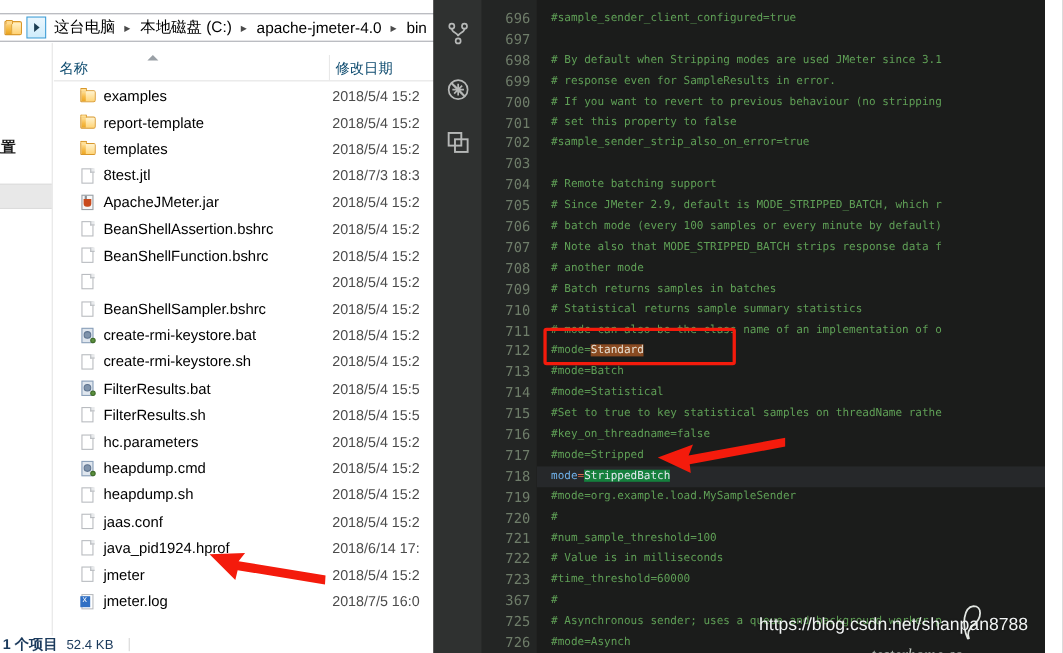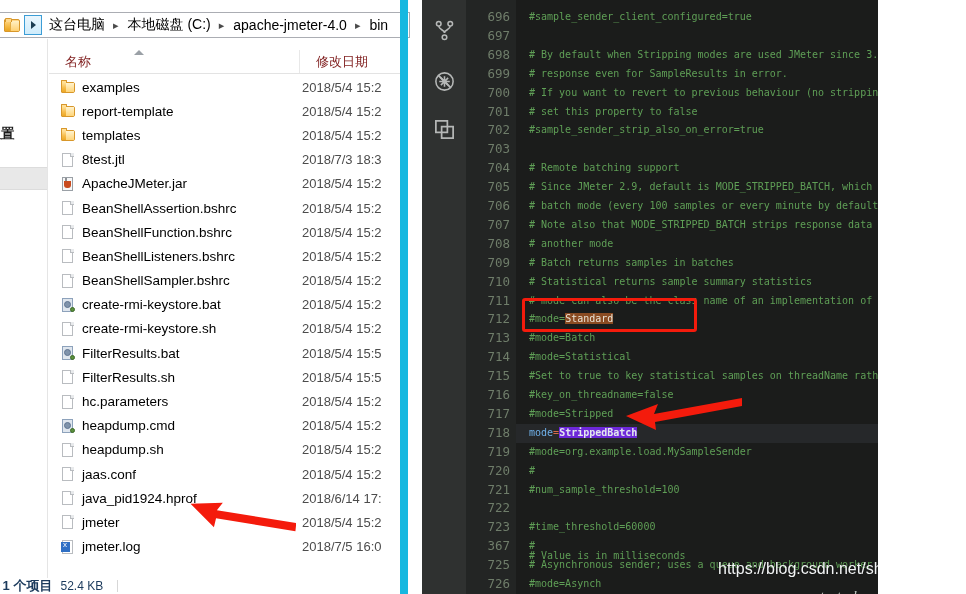--- a/index.html
+++ b/index.html
@@ -89,22 +89,22 @@
 
   
   #colheader {
     position: absolute; left: 49px; top: 50px;
     width: 358px; height: 24px;
     background: #ffffff;
     border-bottom: 1px solid #e3e3e3;
     display: flex; align-items: center;
   }
   #colheader .col {
-    font-size: 13px; color: #7f1d1d;
-    padding-left: 16px; position: relative; height: 100%;
+    font-size: 13px; color: #0c4a6e;
+    padding-left: 5px; position: relative; height: 100%;
     display: flex; align-items: center;
   }
   #col-name { width: 250px; }
   #col-date { width: 108px; border-left: 1px solid #e8e8e8; }
   #sortcaret {
     position: absolute; left: 134px; top: 50px;
     width: 0; height: 0;
     border-left: 5px solid transparent;
     border-right: 5px solid transparent;
     border-bottom: 5px solid #9aa0a6;
@@ -115,21 +115,21 @@
     position: absolute; left: 49px; top: 75px;
     width: 358px; height: 505px;
     overflow: hidden;
   }
   .frow {
     height: 24.2px; display: flex; align-items: center;
     position: relative;
   }
   .fname {
     display: flex; align-items: center;
-    width: 250px; padding-left: 12px; overflow: hidden;
+    width: 250px; padding-left: 24px; overflow: hidden;
   }
   .fdate {
     font-size: 13px; color: #4c4c4c; white-space: nowrap;
     width: 108px; padding-left: 3px;
     font-family: "Liberation Sans", sans-serif;
   }
   .flabel {
     font-size: 13.5px; color: #000000; white-space: nowrap;
     margin-left: 7px;
     font-family: "Liberation Sans", sans-serif;
@@ -184,22 +184,22 @@
 
   
   #exp-scroll {
     position: absolute; left: 400px; top: 0px;
     width: 8px; height: 594px;
     background: #16b8e0;
   }
 
   
   #editor {
-    position: absolute; left: 422px; top: 0;
-    width: 456px; height: 594px;
+    position: absolute; left: 394px; top: 0;
+    width: 556px; height: 594px;
     background: #1b1c1b;
     overflow: hidden;
   }
   #activitybar {
     position: absolute; left: 0; top: 0;
     width: 44px; height: 594px;
     background: #2f3130;
   }
   .actico {
     position: absolute; left: 11px;
@@ -230,21 +230,21 @@
     position: absolute; left: 13px;
     white-space: pre;
     font-family: "DejaVu Sans Mono", monospace;
     font-size: 10px;
     line-height: 18.9px;
     color: #5f9f56;
   }
   .cline.active { color: #cfd4cd; }
   .tok-key   { color: #6fb0e8; }
   .tok-eq    { color: #d66a4a; }
-  .tok-sel   { background: #6d28d9; color: #e3e8ee; font-weight: bold; }
+  .tok-sel   { background: #15803d; color: #e3e8ee; }
   .tok-hl    { background: #8a4b22; color: #e9e3d6; }
   .line-hl-row {
     position: absolute; left: 0; width: 462px; height: 18.9px;
     background: #26282a;
   }
 
   
   #redbox {
     position: absolute; left: 100px; top: 298px;
     width: 175px; height: 34px;
@@ -388,21 +388,20 @@
             <span class="flabel">BeanShellFunction.bshrc</span>
           </div>
           <div class="fdate">2018/5/4 15:2</div>
         </div>
         <div class="frow">
           <div class="fname">
             <span class="ico ico-file">
               <span class="pg"></span>
               <span class="corner"></span>
             </span>
-            <span class="flabel">BeanShellListeners.bshrc</span>
           </div>
           <div class="fdate">2018/5/4 15:2</div>
         </div>
         <div class="frow">
           <div class="fname">
             <span class="ico ico-file">
               <span class="pg"></span>
               <span class="corner"></span>
             </span>
             <span class="flabel">BeanShellSampler.bshrc</span>
@@ -614,21 +613,21 @@
         <div class="cline" style="top: 329.3px;">#mode=Batch</div>
         <div class="cline" style="top: 348.2px;">#mode=Statistical</div>
         <div class="cline" style="top: 367.1px;">#Set to true to key statistical samples on threadName rathe</div>
         <div class="cline" style="top: 386px;">#key_on_threadname=false</div>
         <div class="cline" style="top: 404.9px;">#mode=Stripped</div>
         <div class="line-hl-row" style="top: 423.8px;"></div>
         <div class="cline active" style="top: 423.8px;"><span class="tok-key">mode</span><span class="tok-eq">=</span><span class="tok-sel">StrippedBatch</span></div>
         <div class="cline" style="top: 442.7px;">#mode=org.example.load.MySampleSender</div>
         <div class="cline" style="top: 461.6px;">#</div>
         <div class="cline" style="top: 480.5px;">#num_sample_threshold=100</div>
-        <div class="cline" style="top: 499.4px; margin-top: 48px;"># Value is in milliseconds</div>
+        <div class="cline" style="top: 499.4px;"># Value is in milliseconds</div>
         <div class="cline" style="top: 518.3px;">#time_threshold=60000</div>
         <div class="cline" style="top: 537.2px;">#</div>
         <div class="cline" style="top: 556.1px;"># Asynchronous sender; uses a queue and background worker p</div>
         <div class="cline" style="top: 575px;">#mode=Asynch</div>
         <div class="cline" style="top: 593.9px;"># default queue size</div>
       </div>
 
     <div id="redbox"></div>
 
     <svg class="arrow-svg" style="left:170px; top:396px; width:150px; height:40px;" viewBox="0 0 150 40">

